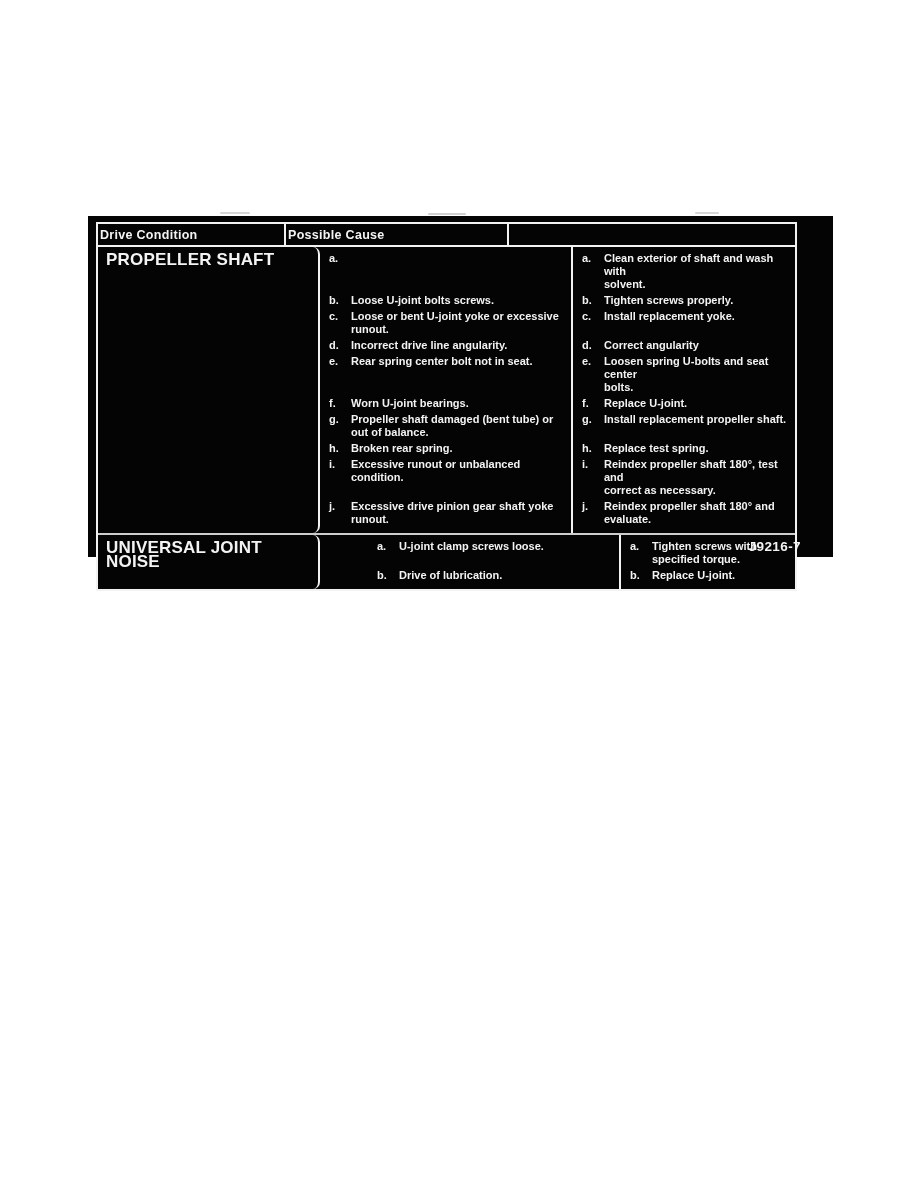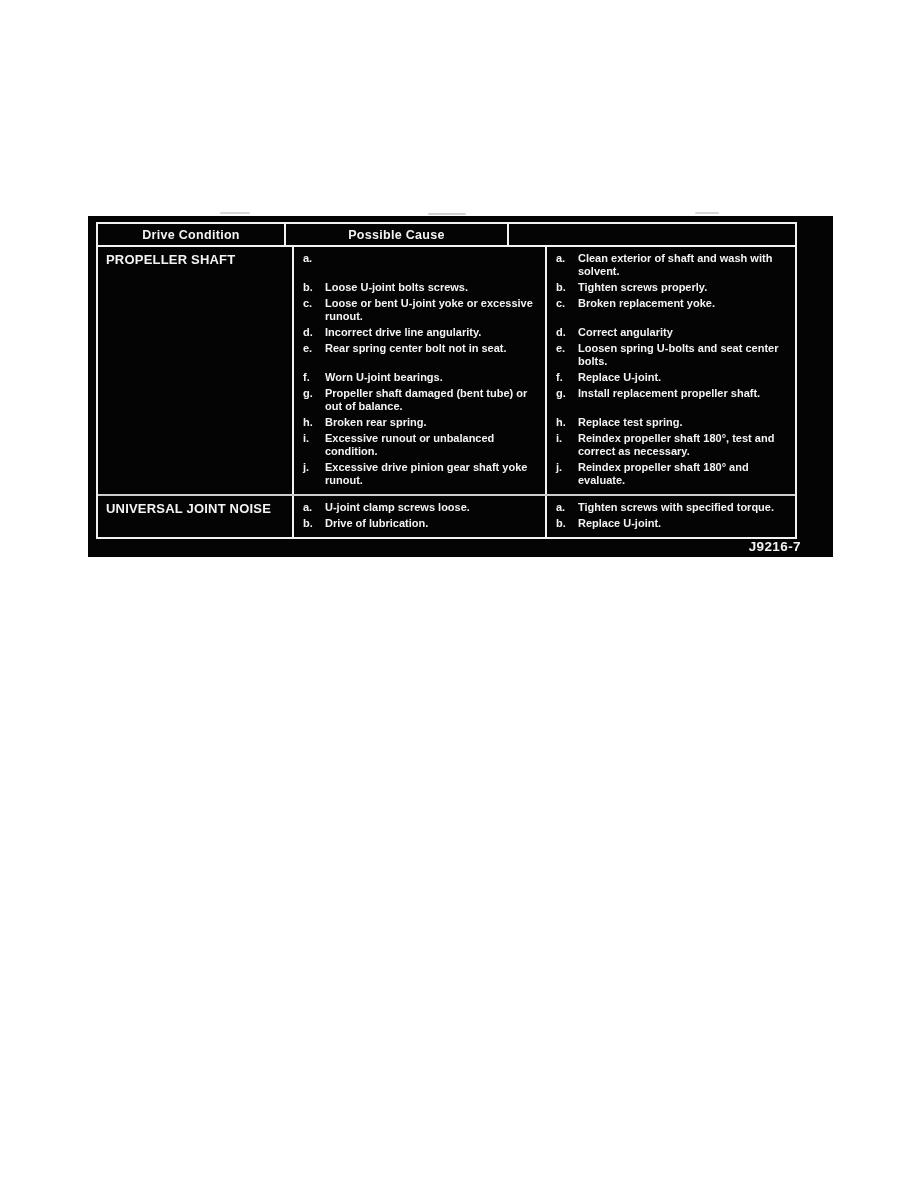--- a/index.html
+++ b/index.html
@@ -21,32 +21,33 @@
     background:var(--panel);
   }
   .frame{
     position:absolute; left:8px; top:6px; width:701px;
     border:2px solid var(--line);
     background:var(--panel);
   }
   .header-row{ display:flex; border-bottom:2px solid var(--line); }
   .hcell{
     color:var(--text); font-weight:bold; font-size:12.5px;
-    letter-spacing:.3px; text-align:center; padding:4px 2px 3px;
+    letter-spacing:.3px; padding:4px 2px 3px;
   }
   .hc1{ width:188px; border-right:2px solid var(--line); }
   .hc2{ width:223px; border-right:2px solid var(--line); }
   .hc3{ flex:1; }
   .body-row{ display:flex; align-items:stretch; }
-  .body-row + .body-row{ border-top:2px solid var(--sep); }
+  .body-row + .body-row{ border-top:2px solid var(--sep);gap:48px; }
   .cond-cell{
-    width:196px; padding:6px 4px 0 8px;
+    width:222px; padding:6px 4px 0 8px;
     border-right:2px solid var(--line);
-    color:var(--text); font-weight:bold; font-size:13px; letter-spacing:.2px;
+    color:var(--text); font-weight:bold; font-size:17px; letter-spacing:.2px;
     line-height:14px;
+    border-radius:7px;
   }
   .pairs{
     flex:1; display:grid; grid-template-columns:251px 1fr;
     align-content:start;
   }
   .cell{
     display:flex; align-items:flex-start;
     padding:1.5px 4px 1.5px 9px;
     color:var(--text); font-weight:bold; font-size:11px; line-height:13px;
   }
@@ -104,21 +105,21 @@
             <span class="txt">Tighten screws properly.</span>
           </div>
 
         <div class="cell cause">
             <span class="letter">c.</span>
             <span class="txt">Loose or bent U-joint yoke or excessive
 runout.</span>
           </div>
         <div class="cell corr">
             <span class="letter">c.</span>
-            <span class="txt">Broken replacement yoke.</span>
+            <span class="txt">Install replacement yoke.</span>
           </div>
 
         <div class="cell cause">
             <span class="letter">d.</span>
             <span class="txt">Incorrect drive line angularity.</span>
           </div>
         <div class="cell corr">
             <span class="letter">d.</span>
             <span class="txt">Correct angularity</span>
           </div>

